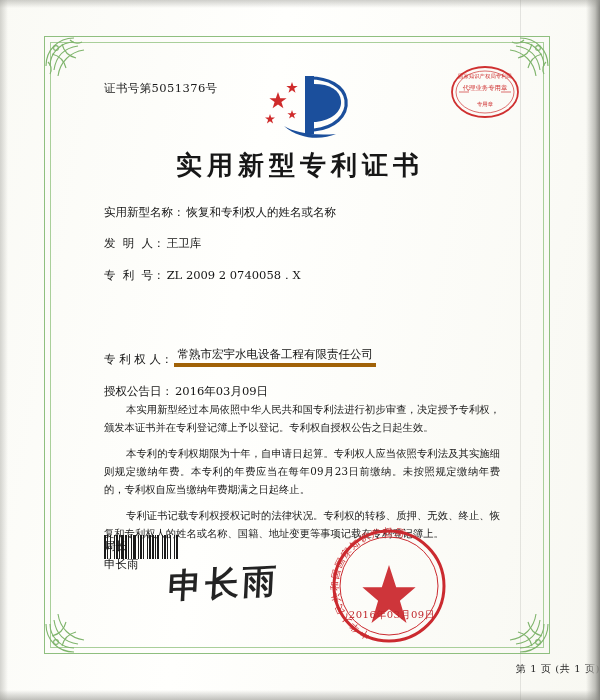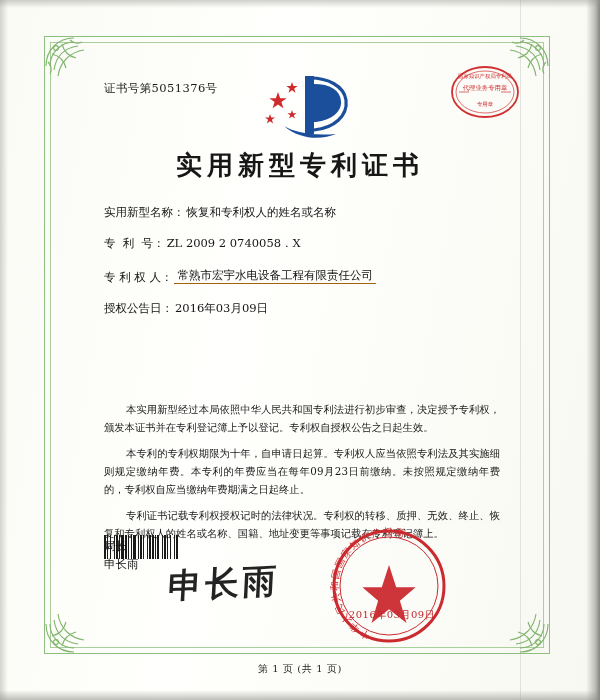--- a/index.html
+++ b/index.html
@@ -128,22 +128,23 @@
     align-items: flex-end;
     font-family: "DejaVu Serif", serif;
     font-size: 11.5px;
     color: #141414;
     margin-bottom: 17px;
     line-height: 1.25;
   }
   .field-label { white-space: pre; }
   .field-value { margin-left: 2px; }
   .field-row.underlined .field-value {
-    border-bottom: 1px solid #a16207;
+    border-bottom: 4px solid #a16207;
     padding: 0 3px 1px 3px;
+    margin-top: 48px;
   }
 
   
   .body-text {
     position: absolute;
     left: 104px; top: 400px;
     width: 396px;
     font-family: "DejaVu Serif", serif;
     font-size: 10.3px;
     line-height: 1.75;
@@ -199,21 +200,21 @@
     font-size: 10px;
     color: #c0262b;
     letter-spacing: .5px;
   }
 
   
   .footer {
     position: absolute;
     left: 0; top: 662px;
     width: 600px;
-    text-align: center;
+    text-align: right;
     font-family: "DejaVu Serif", serif;
     font-size: 10px;
     color: #2a2a2a;
     letter-spacing: .6px;
   }
 
   
   .fold {
     position: absolute;
     left: 520px; top: 0;
@@ -311,20 +312,24 @@
   </div>
 
   <div class="doc-title">实用新型专利证书</div>
 
   <div class="fields">
     <div class="field-row">
       <span class="field-label">实用新型名称：</span>
       <span class="field-value">恢复和专利权人的姓名或名称</span>
     </div>
     <div class="field-row">
+      <span class="field-label">发  明  人：</span>
+      <span class="field-value">王卫库</span>
+    </div>
+    <div class="field-row">
       <span class="field-label">专  利  号：</span>
       <span class="field-value">ZL 2009 2 0740058．X</span>
     </div>
     <div class="field-row underlined">
       <span class="field-label">专 利 权 人：</span>
       <span class="field-value">常熟市宏宇水电设备工程有限责任公司</span>
     </div>
     <div class="field-row">
       <span class="field-label">授权公告日：</span>
       <span class="field-value">2016年03月09日</span>

